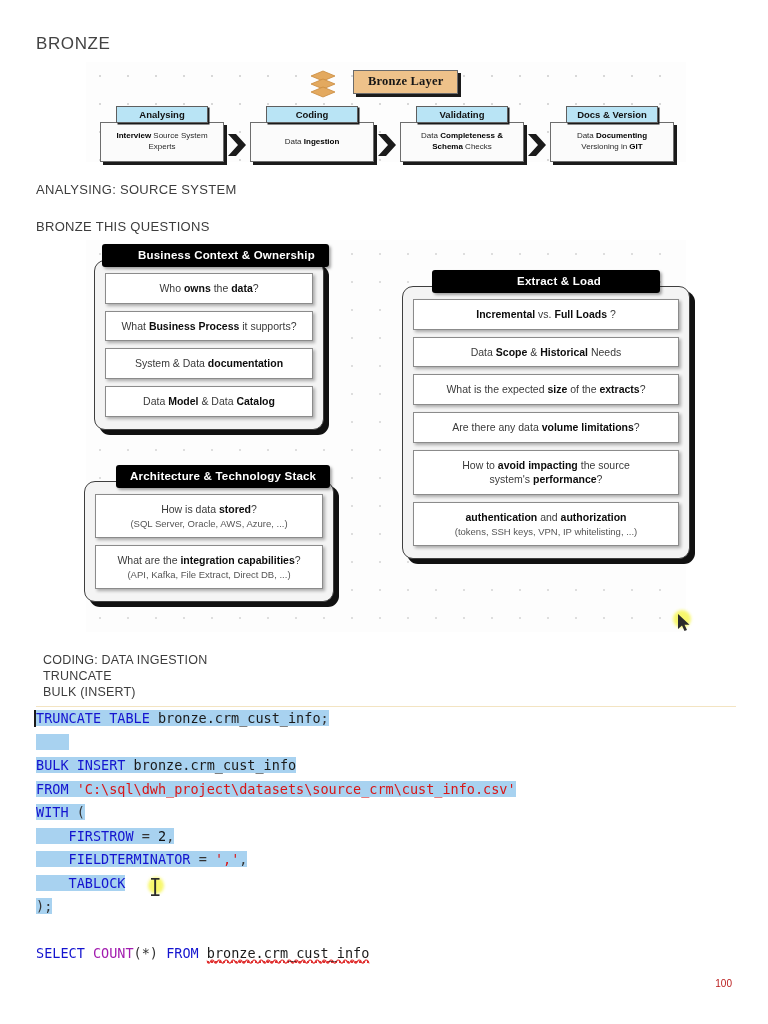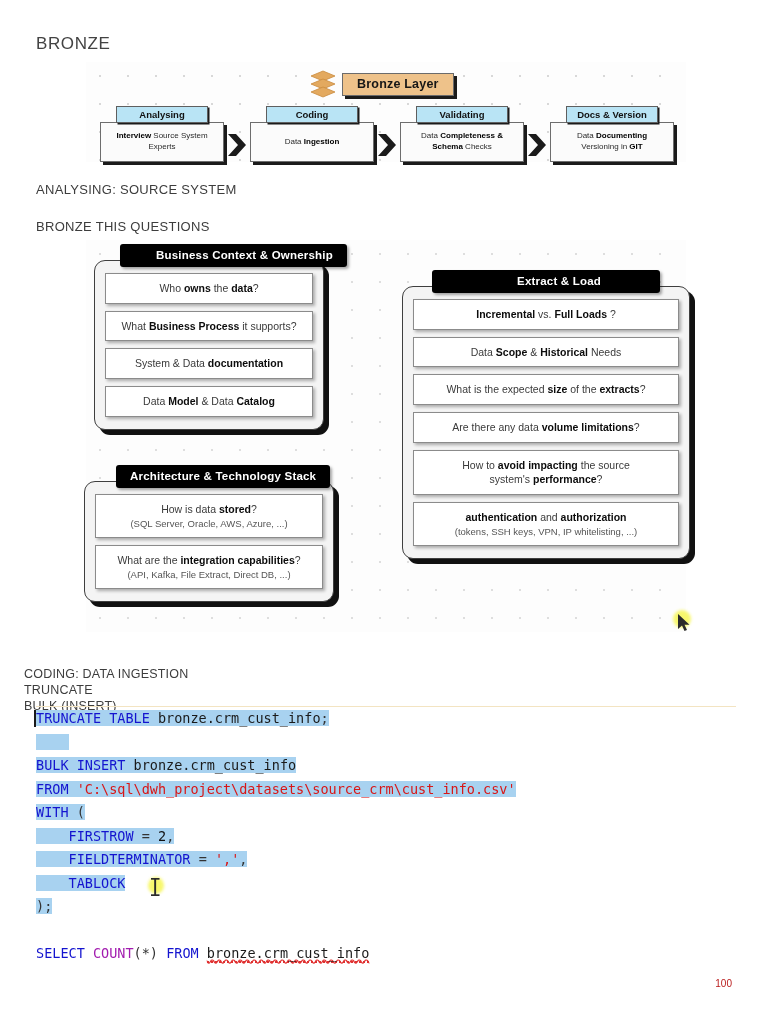--- a/index.html
+++ b/index.html
@@ -48,22 +48,23 @@
       radial-gradient(circle, #dedede 0.8px, rgba(0,0,0,0) 0.9px) 0 0/28px 28px;
     background-color: #fdfdfd;
   }
 
   
   .bronze-chip-wrap {
     position: absolute;
     left: 224px;
     top: 8px;
     display: flex;
-    align-items: center;
-    gap: 6px;
+    align-items: flex-start;
+    gap: 17px;
+    font-family: Liberation Serif, serif;
   }
   .layer-stack-icon { width: 26px; height: 28px; display:block; }
   .bronze-chip {
     background: #eec28a;
     border: 1.5px solid #6b6b6b;
     box-shadow: 3px 3px 0 #1b1b1b;
     padding: 3px 14px 4px;
     font-size: 12.5px;
     font-weight: bold;
     color: #161616;
@@ -172,26 +173,25 @@
     line-height: 1.4;
     color: #3a3a3a;
     padding: 7px 6px;
   }
   .qbox b { color: #0c0c0c; }
   .qbox .sub { display: block; font-size: 9.5px; color: #555; }
 
   
   .code-head {
     position: absolute;
-    left: 24px;
+    left: 43px;
     font-size: 12.5px;
     color: #3d3d3d;
     line-height: 1.28;
     letter-spacing: 0.2px;
-    margin-top: 14px;
   }
   .code-area {
     position: absolute;
     left: 36px;
     top: 707px;
     width: 700px;
     font-family: "DejaVu Sans Mono", monospace;
     font-size: 13.5px;
     line-height: 23.5px;
     white-space: pre;
@@ -328,21 +328,21 @@
       </div>
     </div>
 </div>
 
 <div class="sec-label" style="top:182px">ANALYSING:  SOURCE SYSTEM</div>
 <div class="sec-label" style="top:219px">BRONZE THIS QUESTIONS</div>
 
 <div class="slide2">
 
   <div class="panel" id="panel-business-context" style="left:8px; top:4px; width:230px; height:190px;">
-    <div class="panel-title" style="left:26px;padding-left:36px;">Business Context &amp; Ownership</div>
+    <div class="panel-title" style="left:8px;padding-left:36px;">Business Context &amp; Ownership</div>
     <div class="panel-card" id="card-0">
         <div class="qbox">Who <b>owns</b> the <b>data</b>?</div>
         <div class="qbox">What <b>Business Process</b> it supports?</div>
         <div class="qbox">System &amp; Data <b>documentation</b></div>
         <div class="qbox">Data <b>Model</b> &amp; Data <b>Catalog</b></div>
       </div>
   </div>
 
   <div class="panel" id="panel-architecture-stack" style="left:-2px; top:225px; width:250px; height:150px;">
     <div class="panel-title" style="left:32px;">Architecture &amp; Technology Stack</div>

